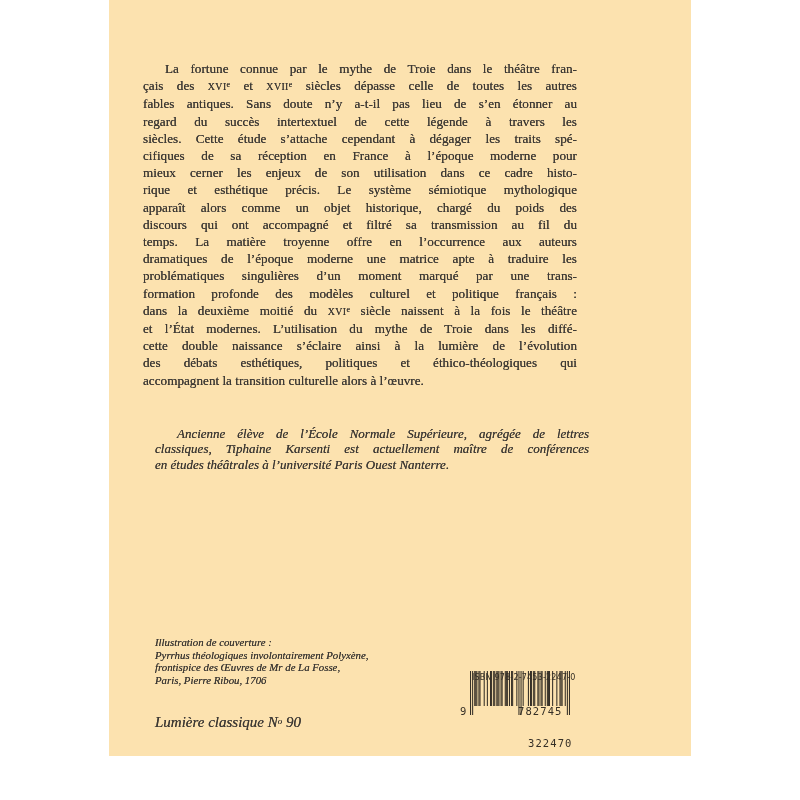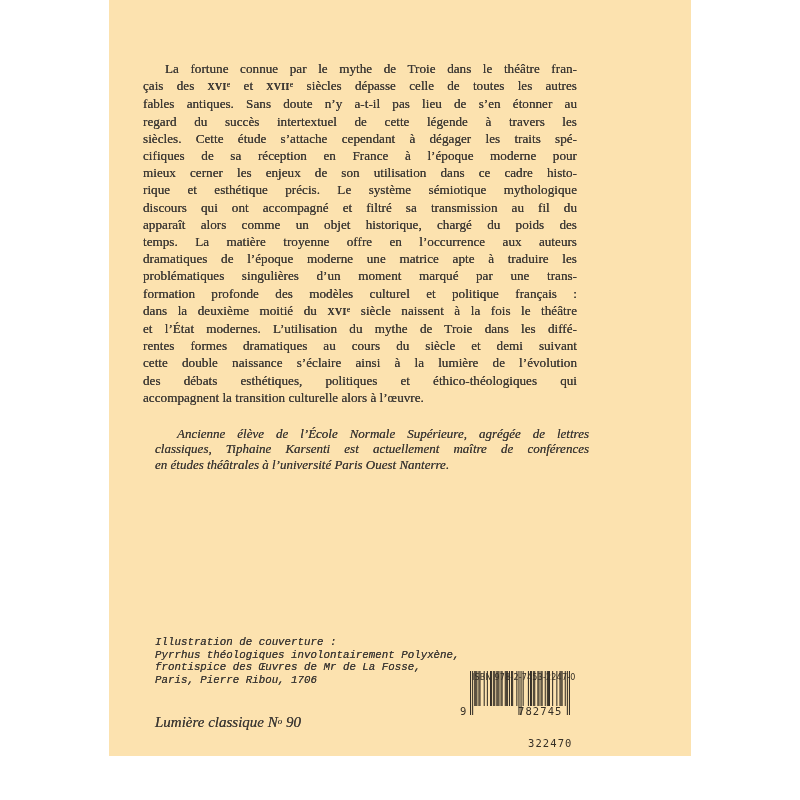--- a/index.html
+++ b/index.html
@@ -11,24 +11,24 @@
   .cover{
     position:absolute;left:109px;top:0;width:582px;height:756px;
     background:var(--cover-bg,#fce2af);
     color:var(--ink,#3e3a35);
     text-shadow:0 0 0.3px currentColor;
   }
   .synopsis{position:absolute;left:34px;top:60px;width:434px;font-size:13.2px;line-height:17.2px;}
   .tline{text-align:justify;text-align-last:justify;}
   .tline.last{text-align-last:left;}
   .tline.indent{text-indent:22px;}
-  .sc{font-size:0.75em;text-transform:uppercase;letter-spacing:0.4px;font-weight:bold;}
+  .sc{font-size:0.75em;text-transform:uppercase;letter-spacing:0.4px;}
   .sup{font-size:0.6em;vertical-align:0.33em;line-height:0;}
   .bio{position:absolute;left:46px;top:426px;width:434px;font-style:italic;font-size:13px;line-height:15.3px;}
-  .credit{position:absolute;left:46px;top:636px;width:330px;font-style:italic;font-size:10.8px;line-height:12.5px;font-family:Liberation Mono, monospace;}
+  .credit{position:absolute;left:46px;top:636px;width:330px;font-style:italic;font-size:10.8px;line-height:12.5px;}
   .credit .tline{text-align:left;text-align-last:auto;}
   .collection{position:absolute;left:46px;top:714px;font-style:italic;font-size:15px;}
   .barcode{position:absolute;left:351px;top:661px;width:118px;height:60px;}
   .bc-isbn{
     position:absolute;left:12px;top:12px;white-space:nowrap;
     font-family:"DejaVu Sans","Liberation Sans",sans-serif;
     font-size:8px;letter-spacing:0.2px;color:var(--bar-ink,#352f26);
     text-shadow:none;
   }
   .bc-bars{position:absolute;left:10px;top:10px;width:100px;height:44px;display:block;}
@@ -48,29 +48,28 @@
 
   <div class="synopsis">
       <div class="tline indent"><span>La fortune connue par le mythe de Troie dans le théâtre fran-</span></div>
       <div class="tline"><span>çais des </span><span class="sc">xvi</span><span class="sup">e</span><span> et </span><span class="sc">xvii</span><span class="sup">e</span><span> siècles dépasse celle de toutes les autres</span></div>
       <div class="tline"><span>fables antiques. Sans doute n’y a-t-il pas lieu de s’en étonner au</span></div>
       <div class="tline"><span>regard du succès intertextuel de cette légende à travers les</span></div>
       <div class="tline"><span>siècles. Cette étude s’attache cependant à dégager les traits spé-</span></div>
       <div class="tline"><span>cifiques de sa réception en France à l’époque moderne pour</span></div>
       <div class="tline"><span>mieux cerner les enjeux de son utilisation dans ce cadre histo-</span></div>
       <div class="tline"><span>rique et esthétique précis. Le système sémiotique mythologique</span></div>
+      <div class="tline"><span>apparaît alors comme un objet historique, chargé du poids des</span></div>
       <div class="tline"><span>discours qui ont accompagné et filtré sa transmission au fil du</span></div>
-      <div class="tline"><span>apparaît alors comme un objet historique, chargé du poids des</span></div>
       <div class="tline"><span>temps. La matière troyenne offre en l’occurrence aux auteurs</span></div>
       <div class="tline"><span>dramatiques de l’époque moderne une matrice apte à traduire les</span></div>
       <div class="tline"><span>problématiques singulières d’un moment marqué par une trans-</span></div>
       <div class="tline"><span>formation profonde des modèles culturel et politique français :</span></div>
       <div class="tline"><span>dans la deuxième moitié du </span><span class="sc">xvi</span><span class="sup">e</span><span> siècle naissent à la fois le théâtre</span></div>
       <div class="tline"><span>et l’État modernes. L’utilisation du mythe de Troie dans les diffé-</span></div>
-      <div class="tline"><span>rentes formes dramatiques au cours du siècle et demi suivant</span></div>
       <div class="tline"><span>cette double naissance s’éclaire ainsi à la lumière de l’évolution</span></div>
       <div class="tline"><span>des débats esthétiques, politiques et éthico-théologiques qui</span></div>
       <div class="tline last"><span>accompagnent la transition culturelle alors à l’œuvre.</span></div>
     </div>
 
   <div class="bio">
       <div class="tline indent"><span>Ancienne élève de l’École Normale Supérieure, agrégée de lettres</span></div>
       <div class="tline"><span>classiques, Tiphaine Karsenti est actuellement maître de conférences</span></div>
       <div class="tline last"><span>en études théâtrales à l’université Paris Ouest Nanterre.</span></div>
     </div>

